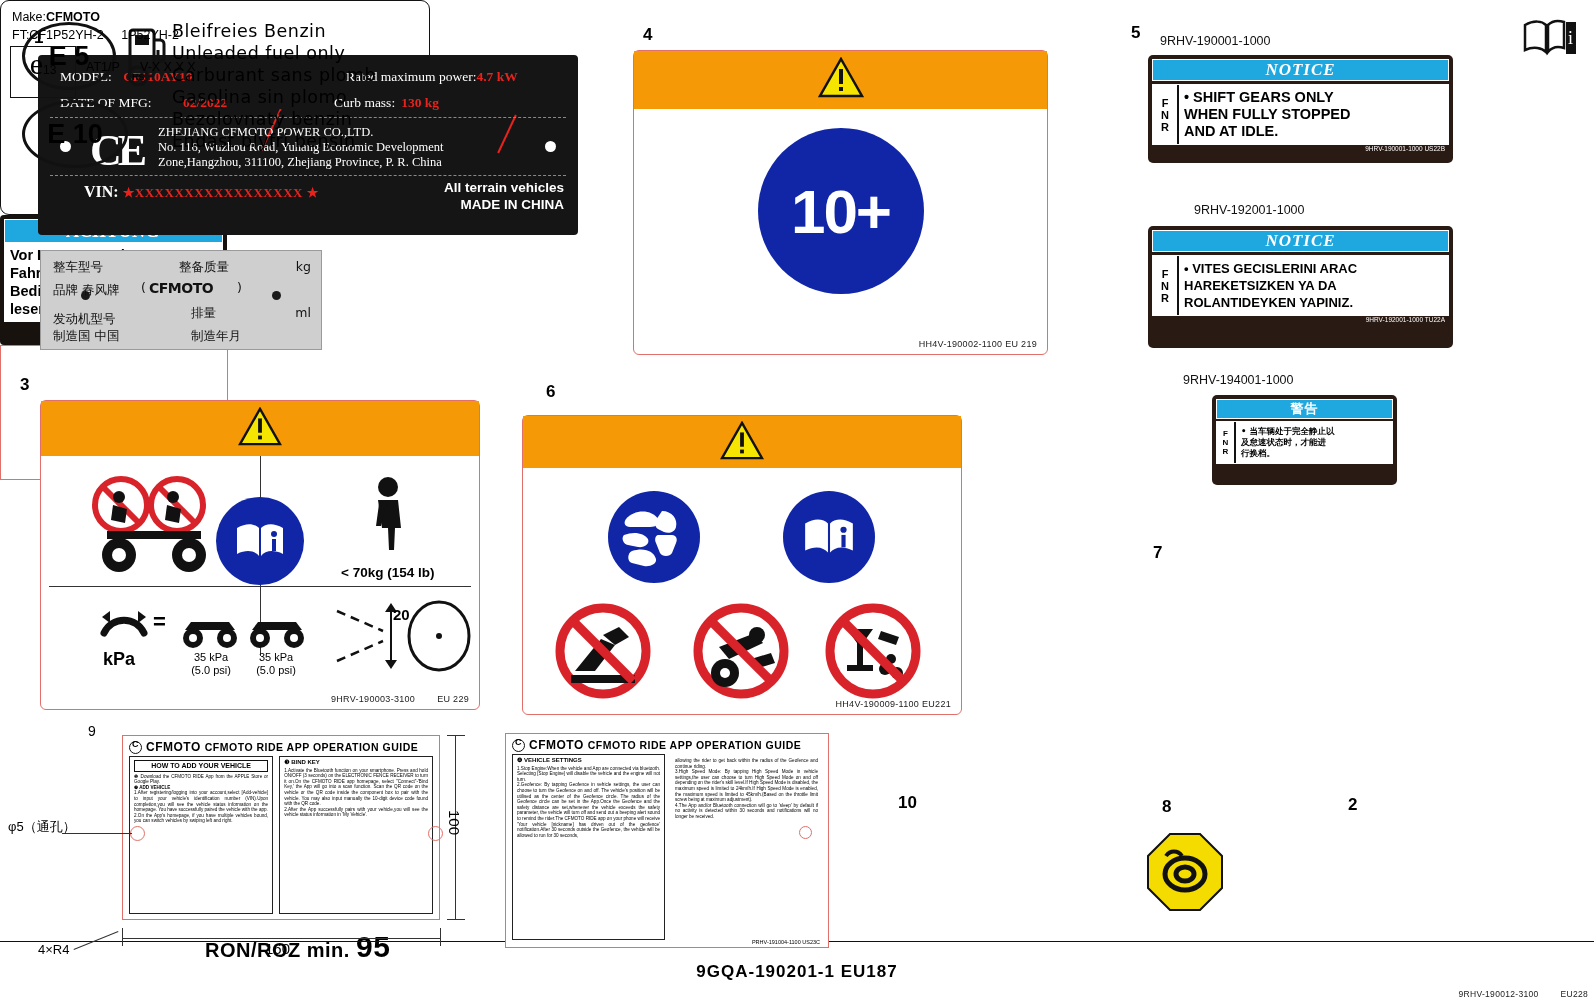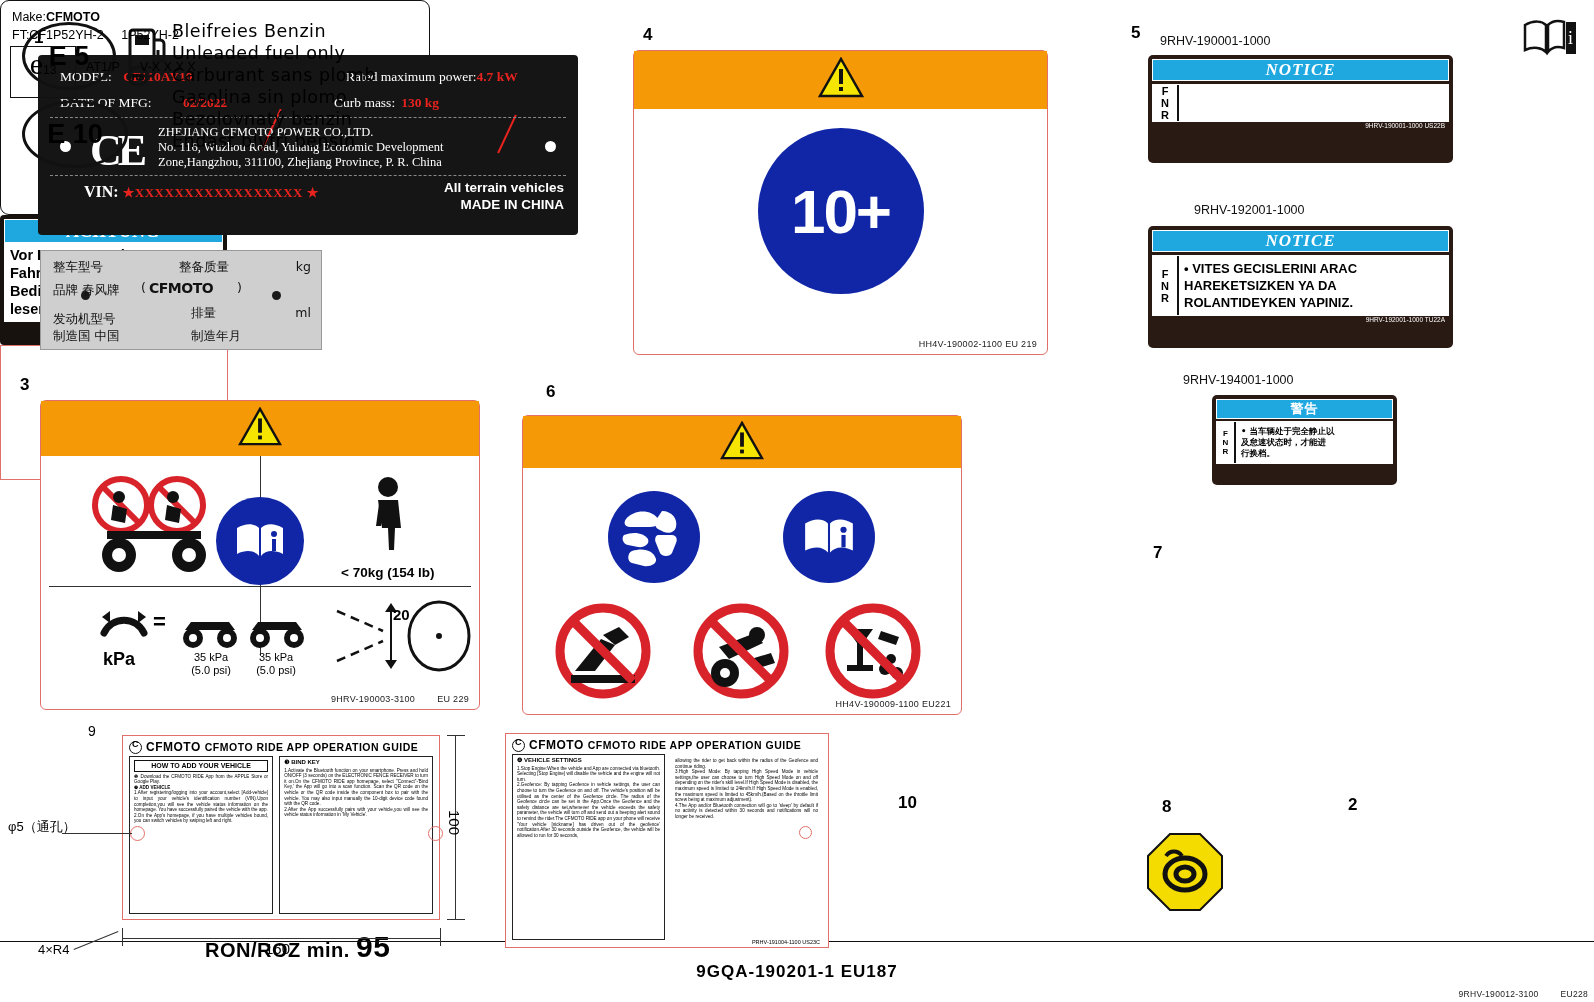--- a/index.html
+++ b/index.html
@@ -351,20 +351,25 @@
 
 <div class="subcode" style="left:1160px;top:34px;">9RHV-190001-1000</div>
 <div class="notice" style="left:1148px;top:55px;width:305px;height:108px;">
   <div class="hdr">NOTICE</div>
   <div class="body" style="margin-top:3px;">
     <div class="fnr">
       <span>F</span>
       <span>N</span>
       <span>R</span>
     </div>
+    <div class="txt">
+      <div>• <span>SHIFT GEARS ONLY</span></div>
+      <div><span>WHEN FULLY STOPPED</span></div>
+      <div><span>AND AT IDLE.</span></div>
+    </div>
   </div>
   <div class="nc">9HRV-190001-1000 US22B</div>
 </div>
 
 <div class="subcode" style="left:1194px;top:203px;">9RHV-192001-1000</div>
 <div class="notice" style="left:1148px;top:226px;width:305px;height:122px;">
   <div class="hdr">NOTICE</div>
   <div class="body" style="margin-top:3px;">
     <div class="fnr">
       <span>F</span>

